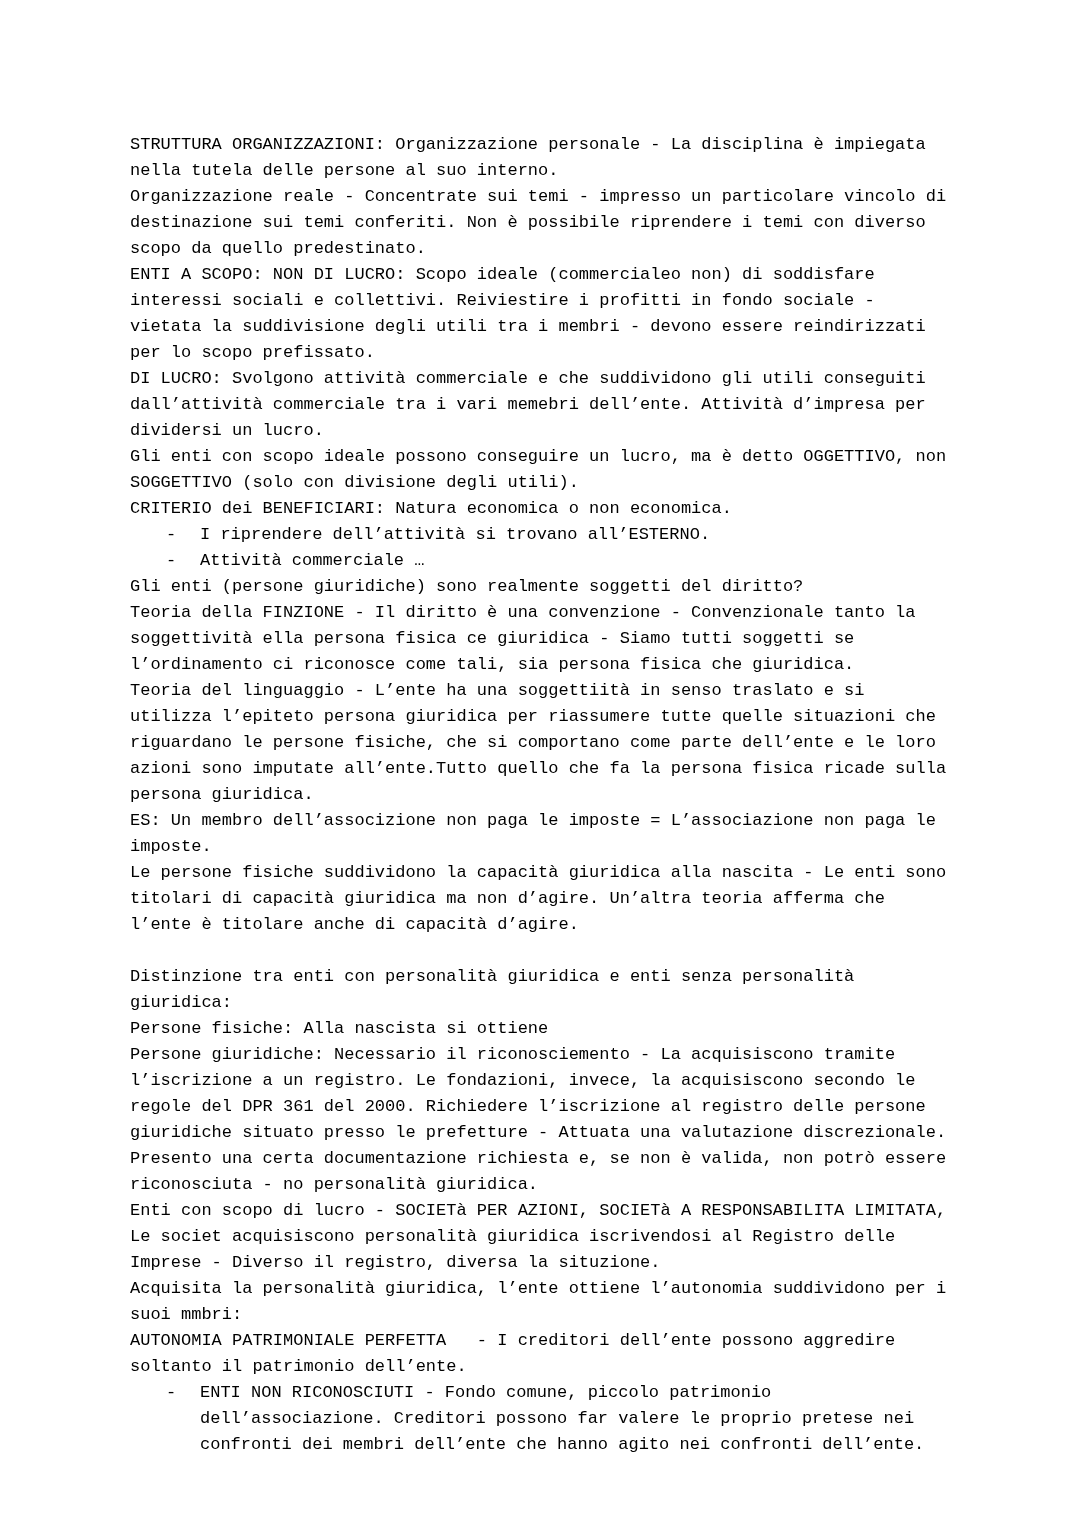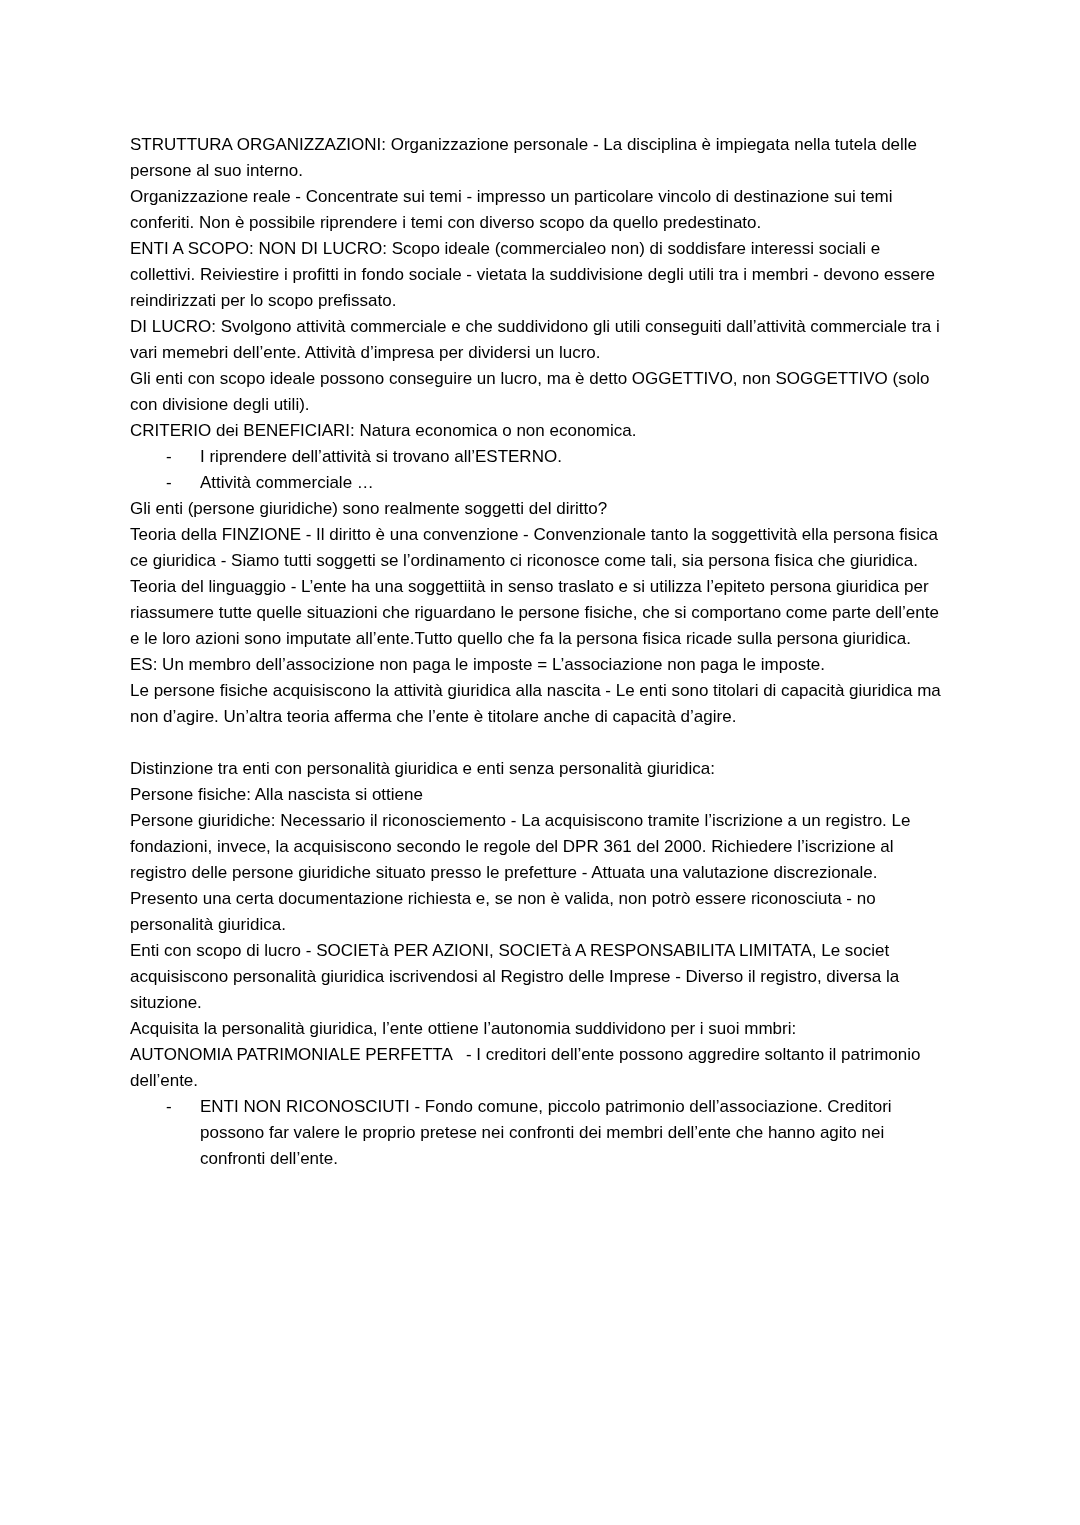--- a/index.html
+++ b/index.html
@@ -6,21 +6,21 @@
     margin: 0;
     padding: 0;
     background: #ffffff;
   }
   .page {
     position: relative;
     width: 1080px;
     height: 1525px;
     background: #ffffff;
     overflow: hidden;
-    font-family: Liberation Sans, sans-serif;
+    font-family: Liberation Mono, monospace;
     color: #000000;
   }
   .content {
     position: absolute;
     left: 130px;
     top: 132px;
     width: 820px;
     font-size: 17px;
     line-height: 26px;
   }
@@ -62,21 +62,21 @@
         <span class="btext">I riprendere dell’attività si trovano all’ESTERNO.</span>
       </div>
       <div class="bullet">
         <span class="dash">-</span>
         <span class="btext">Attività commerciale …</span>
       </div>
       <p class="para">Gli enti (persone giuridiche) sono realmente soggetti del diritto?</p>
       <p class="para">Teoria della FINZIONE - Il diritto è una convenzione - Convenzionale tanto la soggettività ella persona fisica ce giuridica - Siamo tutti soggetti se l’ordinamento ci riconosce come tali, sia persona fisica che giuridica.</p>
       <p class="para">Teoria del linguaggio - L’ente ha una soggettiità in senso traslato e si utilizza l’epiteto persona giuridica per riassumere tutte quelle situazioni che riguardano le persone fisiche, che si comportano come parte dell’ente e le loro azioni sono imputate all’ente.Tutto quello che fa la persona fisica ricade sulla persona giuridica.</p>
       <p class="para">ES: Un membro dell’associzione non paga le imposte = L’associazione non paga le imposte.</p>
-      <p class="para">Le persone fisiche acquisiscono la attività giuridica alla nascita - Le enti sono titolari di capacità giuridica ma non d’agire. Un’altra teoria afferma che l’ente è titolare anche di capacità d’agire.</p>
+      <p class="para">Le persone fisiche suddividono la capacità giuridica alla nascita - Le enti sono titolari di capacità giuridica ma non d’agire. Un’altra teoria afferma che l’ente è titolare anche di capacità d’agire.</p>
       <p class="blank"></p>
       <p class="para">Distinzione tra enti con personalità giuridica e enti senza personalità giuridica:</p>
       <p class="para">Persone fisiche: Alla nascista si ottiene</p>
       <p class="para">Persone giuridiche: Necessario il riconosciemento - La acquisiscono tramite l’iscrizione a un registro. Le fondazioni, invece, la acquisiscono secondo le regole del DPR 361 del 2000. Richiedere l’iscrizione al registro delle persone giuridiche situato presso le prefetture - Attuata una valutazione discrezionale. Presento una certa documentazione richiesta e, se non è valida, non potrò essere riconosciuta - no personalità giuridica.</p>
       <p class="para">Enti con scopo di lucro - SOCIETà PER AZIONI, SOCIETà A RESPONSABILITA LIMITATA, Le societ acquisiscono personalità giuridica iscrivendosi al Registro delle Imprese - Diverso il registro, diversa la situzione.</p>
       <p class="para">Acquisita la personalità giuridica, l’ente ottiene l’autonomia suddividono per i suoi mmbri:</p>
       <p class="para">AUTONOMIA PATRIMONIALE PERFETTA   - I creditori dell’ente possono aggredire soltanto il patrimonio dell’ente.</p>
       <div class="bullet">
         <span class="dash">-</span>
         <span class="btext">ENTI NON RICONOSCIUTI - Fondo comune, piccolo patrimonio dell’associazione. Creditori possono far valere le proprio pretese nei confronti dei membri dell’ente che hanno agito nei confronti dell’ente.</span>

